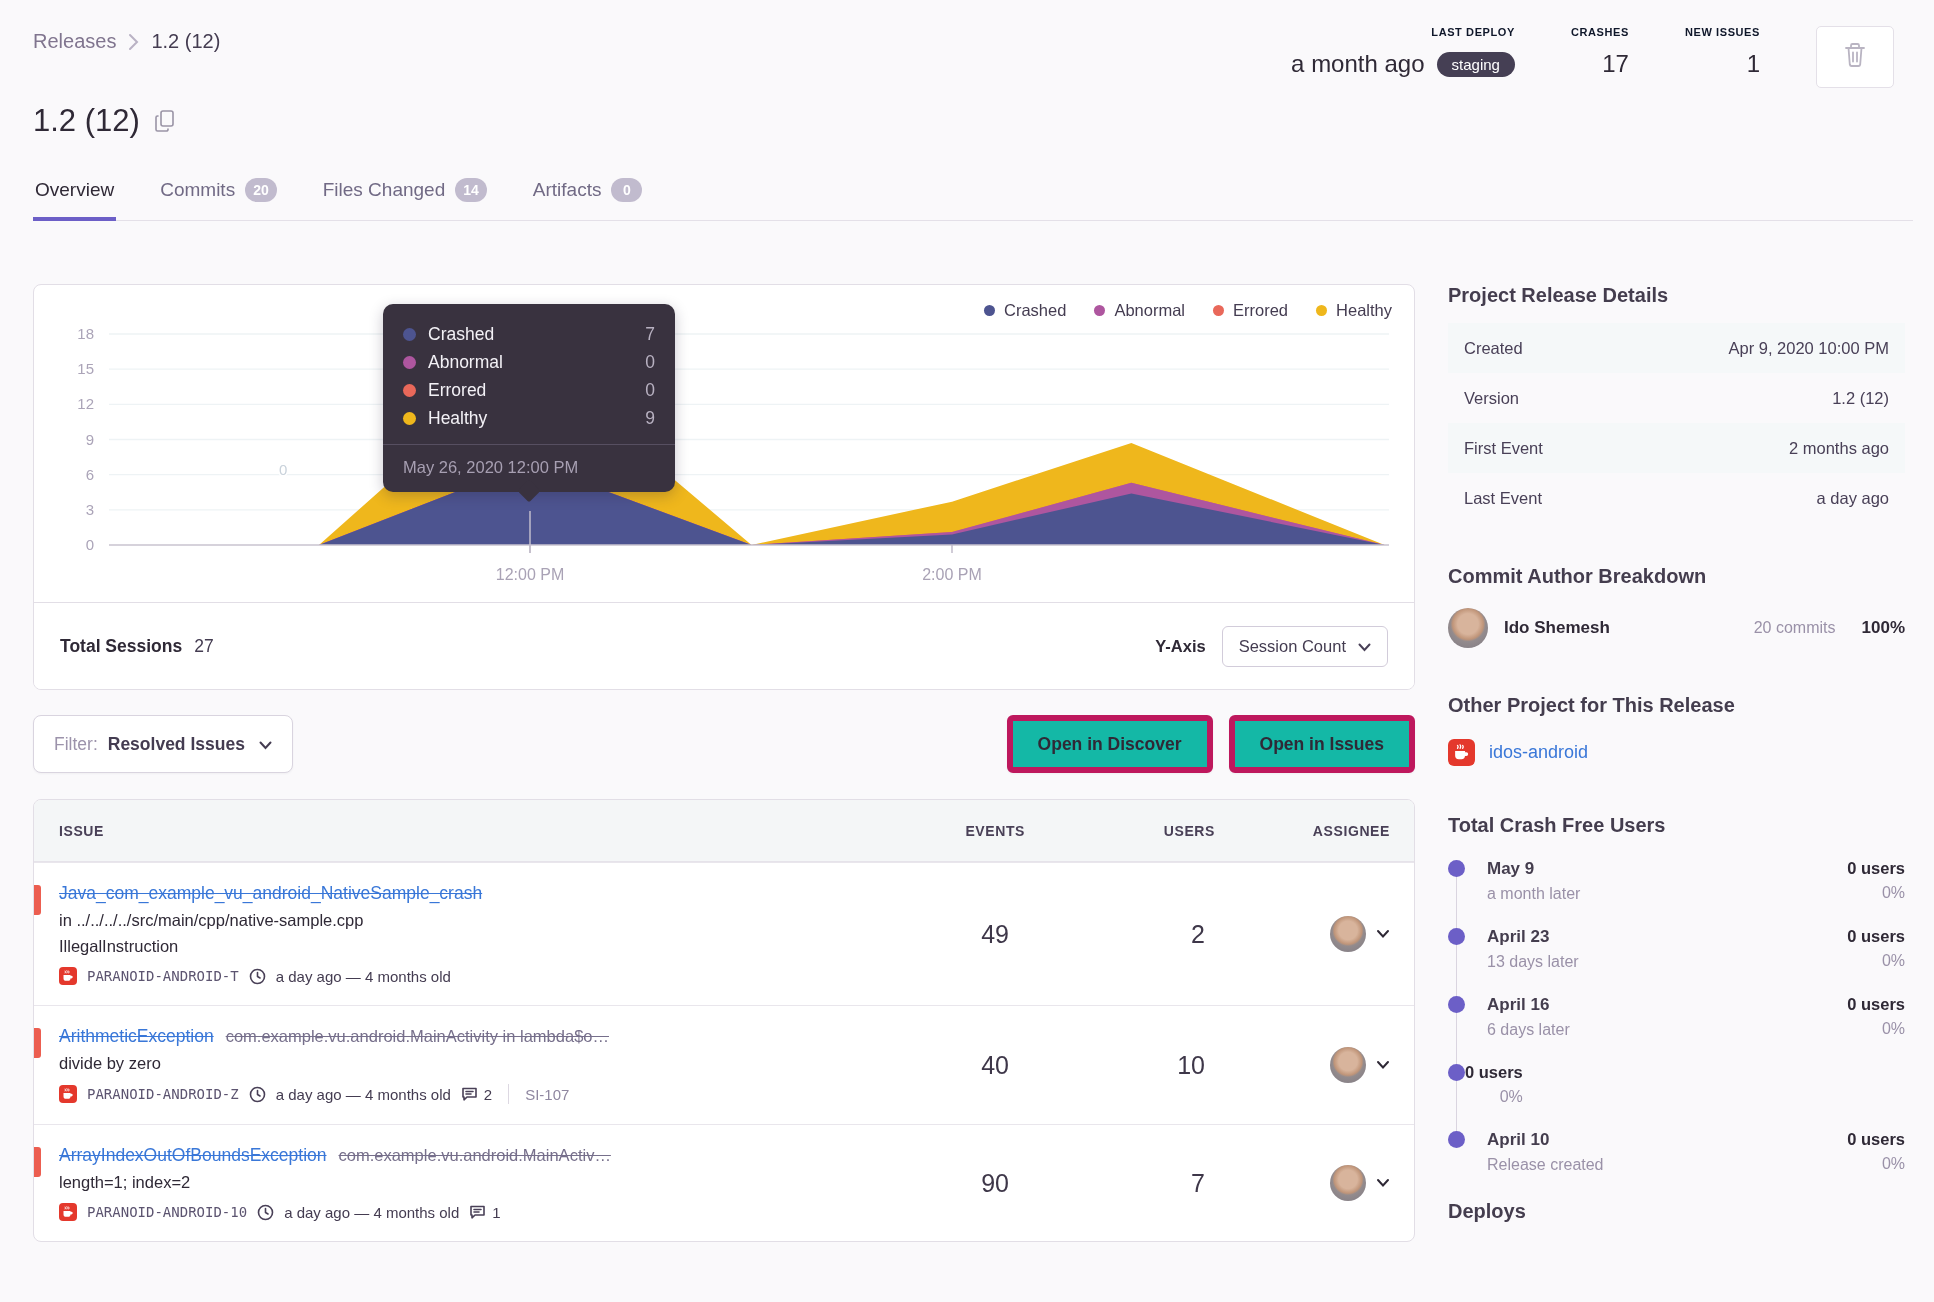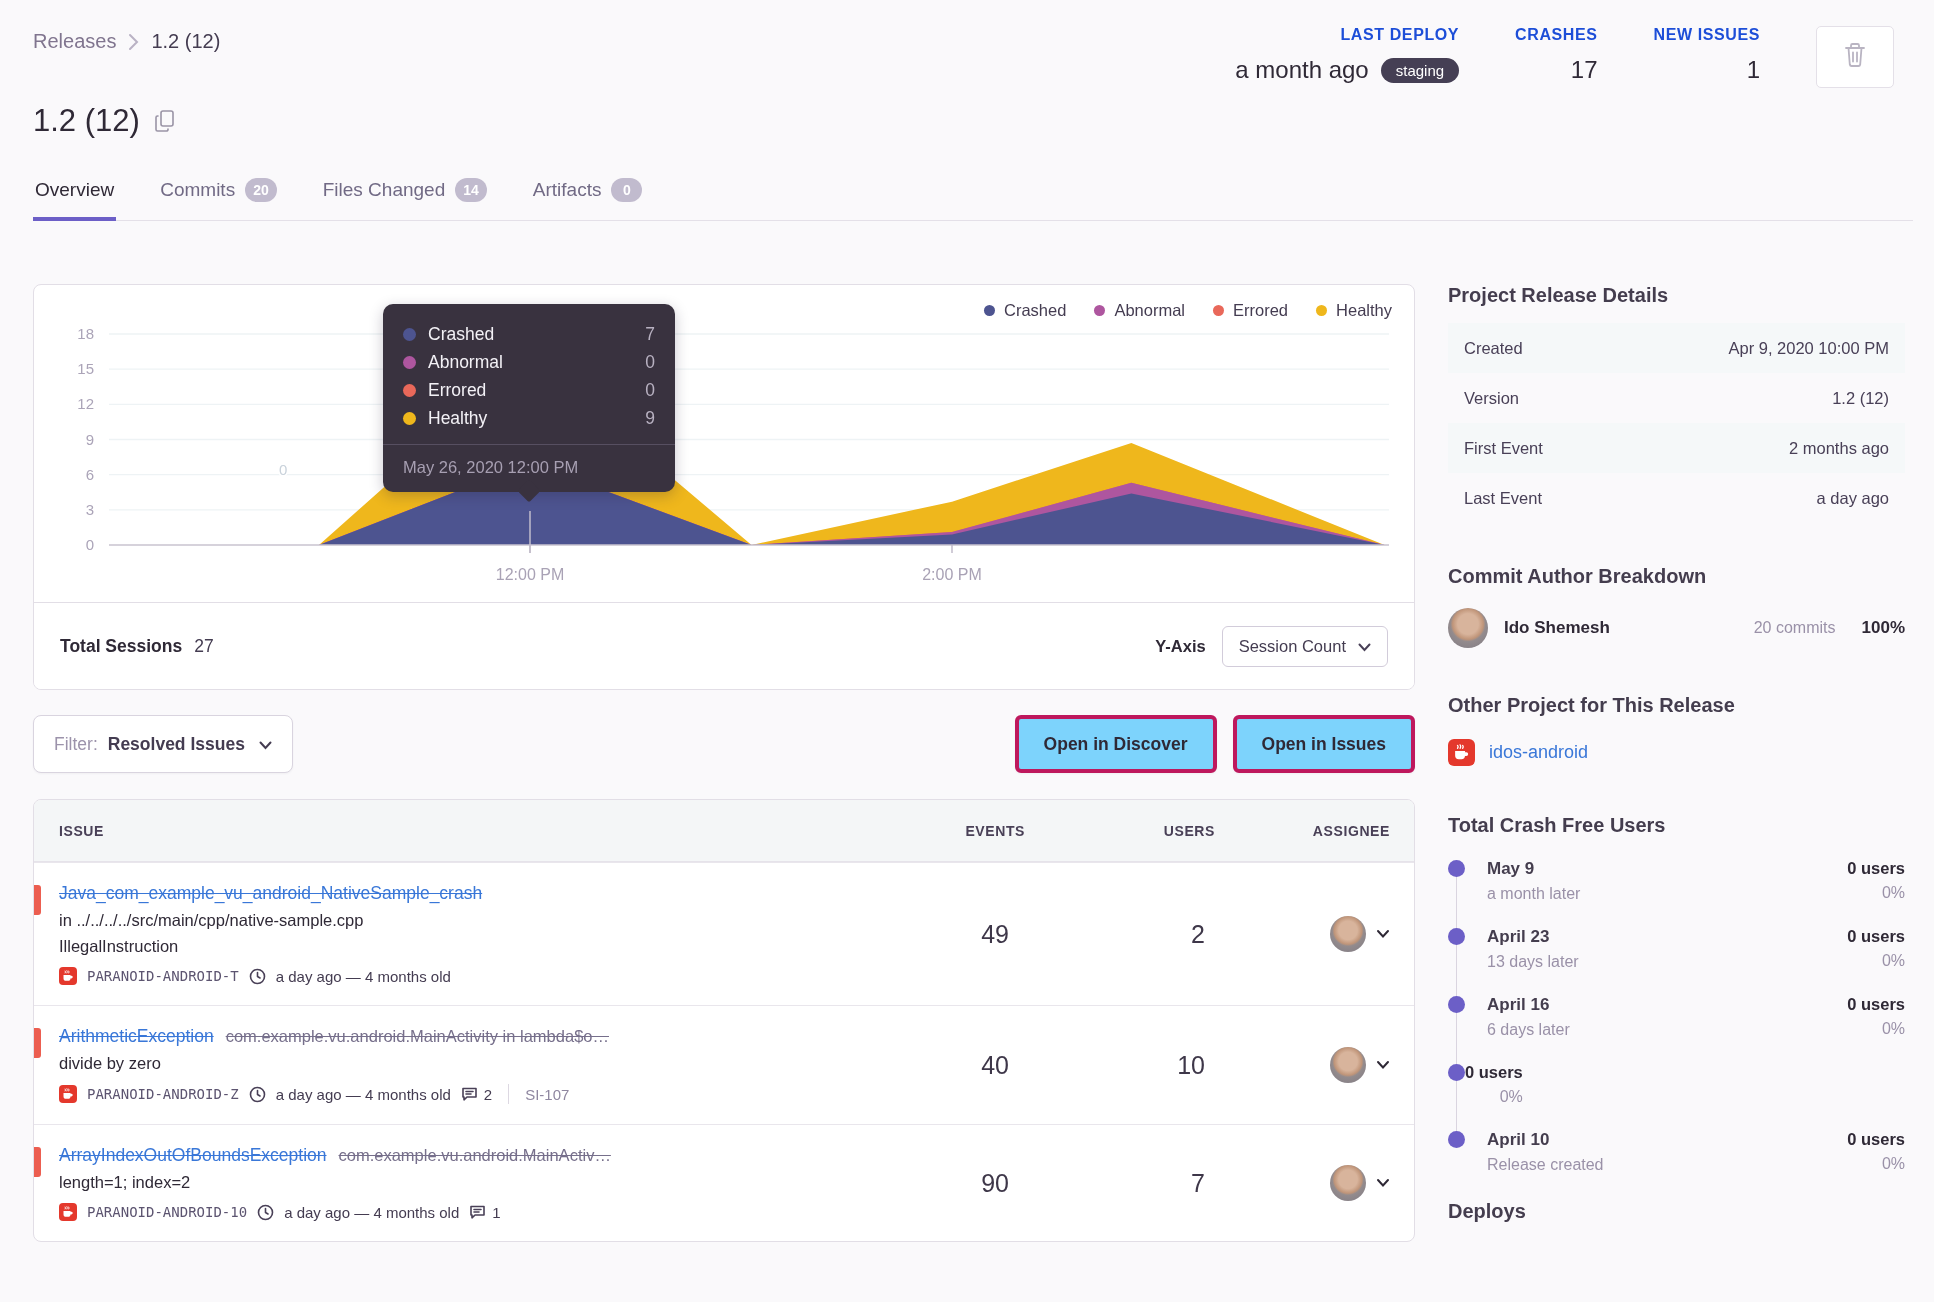--- a/index.html
+++ b/index.html
@@ -8,21 +8,21 @@
   #app { position:relative; width:1934px; height:1302px; overflow:hidden; }
 
   
   .breadcrumb { position:absolute; top:30px; left:33px; display:flex; align-items:center; gap:12px; font-size:20px; }
   .crumb-root { color:#80758F; cursor:pointer; }
   .crumb-sep { display:flex; align-items:center; }
   .crumb-current { color:#443C51; font-weight:500; }
 
   .header-stats { position:absolute; top:26px; right:40px; display:flex; align-items:flex-start; gap:56px; }
   .stat { text-align:right; }
-  .stat-label { font-size:16px; font-weight:700; letter-spacing:.6px; color:#1d4ed8; }
+  .stat-label { font-size:11px; font-weight:700; letter-spacing:.6px; color:#0f172a; }
   .stat-value { margin-top:12px; font-size:24px; color:#2F2936; display:flex; align-items:center; justify-content:flex-end; gap:12px; }
   .env-pill { background:#453F54; color:#FFFFFF; font-size:15px; padding:5px 15px; border-radius:20px; line-height:1; }
   .trash-btn { width:78px; height:62px; background:#FFFFFF; border:1px solid #E4E0E8; border-radius:5px; display:flex; align-items:center; justify-content:center; cursor:pointer; }
 
   .page-title { position:absolute; top:103px; left:33px; display:flex; align-items:center; gap:14px; font-size:31px; color:#2F2936; }
   .copy-btn { display:flex; align-items:center; cursor:pointer; }
 
   
   .tabs { position:absolute; top:176px; left:33px; right:21px; display:flex; gap:42px; border-bottom:1px solid #E4E0E8; }
   .tab { display:flex; align-items:center; gap:10px; font-size:19px; color:#716A85; padding:2px 2px 18px; cursor:pointer; position:relative; }
@@ -57,21 +57,21 @@
   .yaxis-group { display:flex; align-items:center; gap:16px; }
   .yaxis-label { font-size:16.5px; font-weight:700; color:#2F2936; }
   .select-btn { display:flex; align-items:center; gap:12px; border:1px solid #D2CCDA; border-radius:6px; background:#fff; padding:10px 16px; font-size:16.5px; color:#443C51; cursor:pointer; }
 
   
   .filter-row { margin-top:25px; display:flex; align-items:center; justify-content:space-between; height:58px; }
   .filter-select { display:flex; align-items:center; gap:10px; background:#fff; border:1px solid #D9D4DF; border-radius:8px; height:58px; padding:0 20px; font-size:17.5px; cursor:pointer; box-shadow:0 1px 2px rgba(60,50,80,.05); }
   .filter-prefix { color:#9C93AB; }
   .filter-value { font-weight:700; color:#443C51; }
   .btn-group { display:flex; gap:16px; }
-  .btn { height:58px; padding:12px 25px; background:#7dd3fc; border:4px solid #be185d; border-radius:6px; font-size:17.5px; font-weight:700; color:#2F2936; display:flex; align-items:center; cursor:pointer; box-shadow:0 1px 2px rgba(60,50,80,.05); }
+  .btn { height:58px; padding:12px 25px; background:#14b8a6; border:6px solid #be185d; border-radius:6px; font-size:17.5px; font-weight:700; color:#2F2936; display:flex; align-items:center; cursor:pointer; box-shadow:0 1px 2px rgba(60,50,80,.05); }
 
   
   .issues-card { margin-top:26px; overflow:hidden; }
   .thead { display:flex; align-items:center; height:62px; background:#F4F6F7; border-bottom:1px solid #E6E3EA; font-size:14px; font-weight:700; letter-spacing:.6px; color:#494057; padding-right:24px; }
   .th-issue { flex:1; padding-left:25px; }
   .th-events { width:170px; text-align:right; }
   .th-users { width:190px; text-align:right; }
   .th-assignee { width:175px; text-align:right; }
   .irow { display:flex; align-items:center; position:relative; padding:20px 24px 20px 0; border-top:1px solid #E9E6EC; }
   .irow:first-of-type { border-top:none; }

